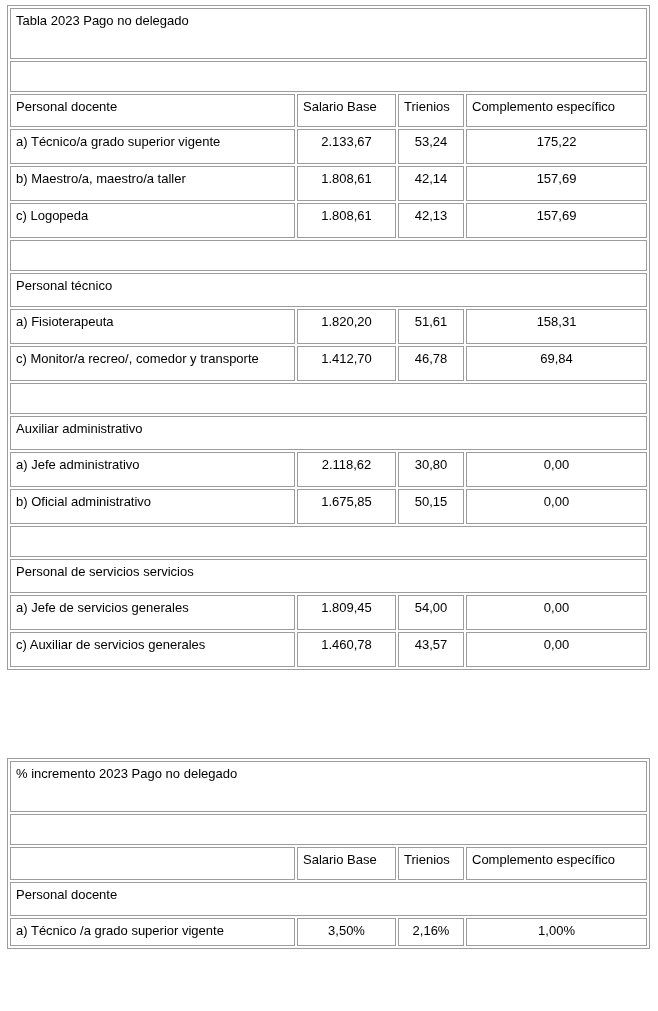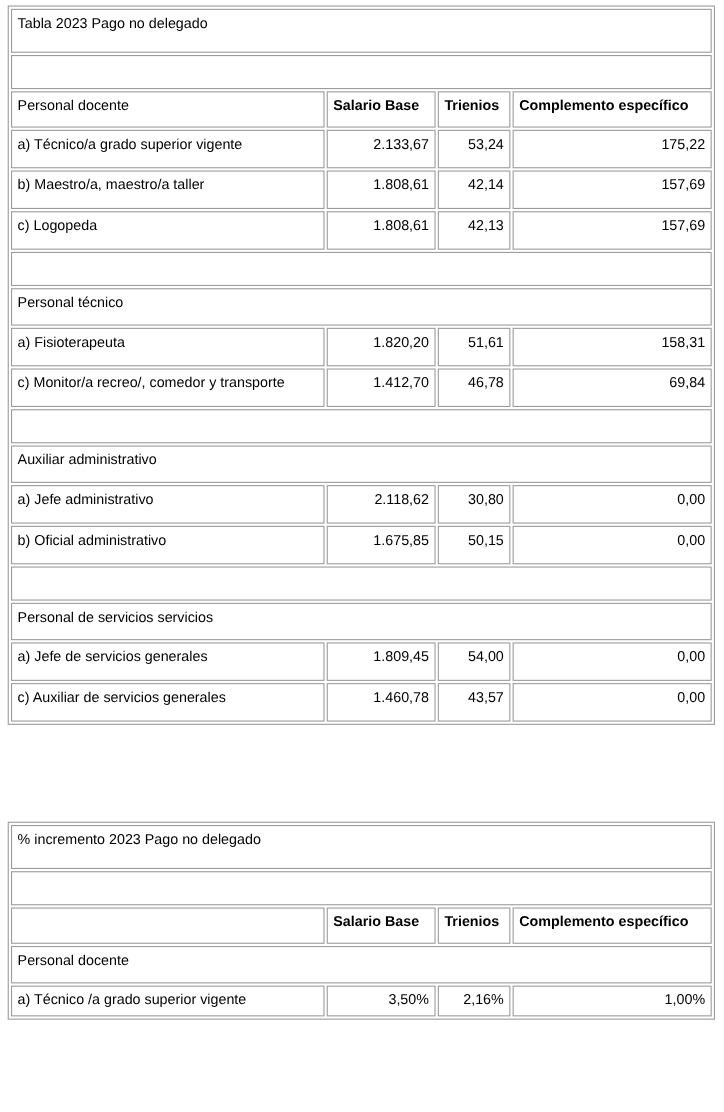--- a/index.html
+++ b/index.html
@@ -35,23 +35,23 @@
   col.c4 { width: 181px; }
   table.grid td {
     box-sizing: border-box;
     border: 1px solid #9c9c9c;
     vertical-align: top;
     padding: 4px 5px 2px 5px;
     overflow: hidden;
     white-space: nowrap;
     background: #ffffff;
   }
-  td.num { text-align: right; }
-  td.b   { font-weight: bold; }
-  td.rt  { height: 40px; margin-top: 31px; } 
+  td.num { text-align: center; }
+  td.b   { font-weight: normal; }
+  td.rt  { height: 51px; margin-top: 31px; } 
   td.rb  { height: 31px; } 
   td.rh  { height: 33px; } 
   td.rs  { height: 34px; } 
   td.rd  { height: 35px; } 
   td.rd2 { height: 28px; } 
 </style>
 </head>
 <body>
 
 <div class="page">

